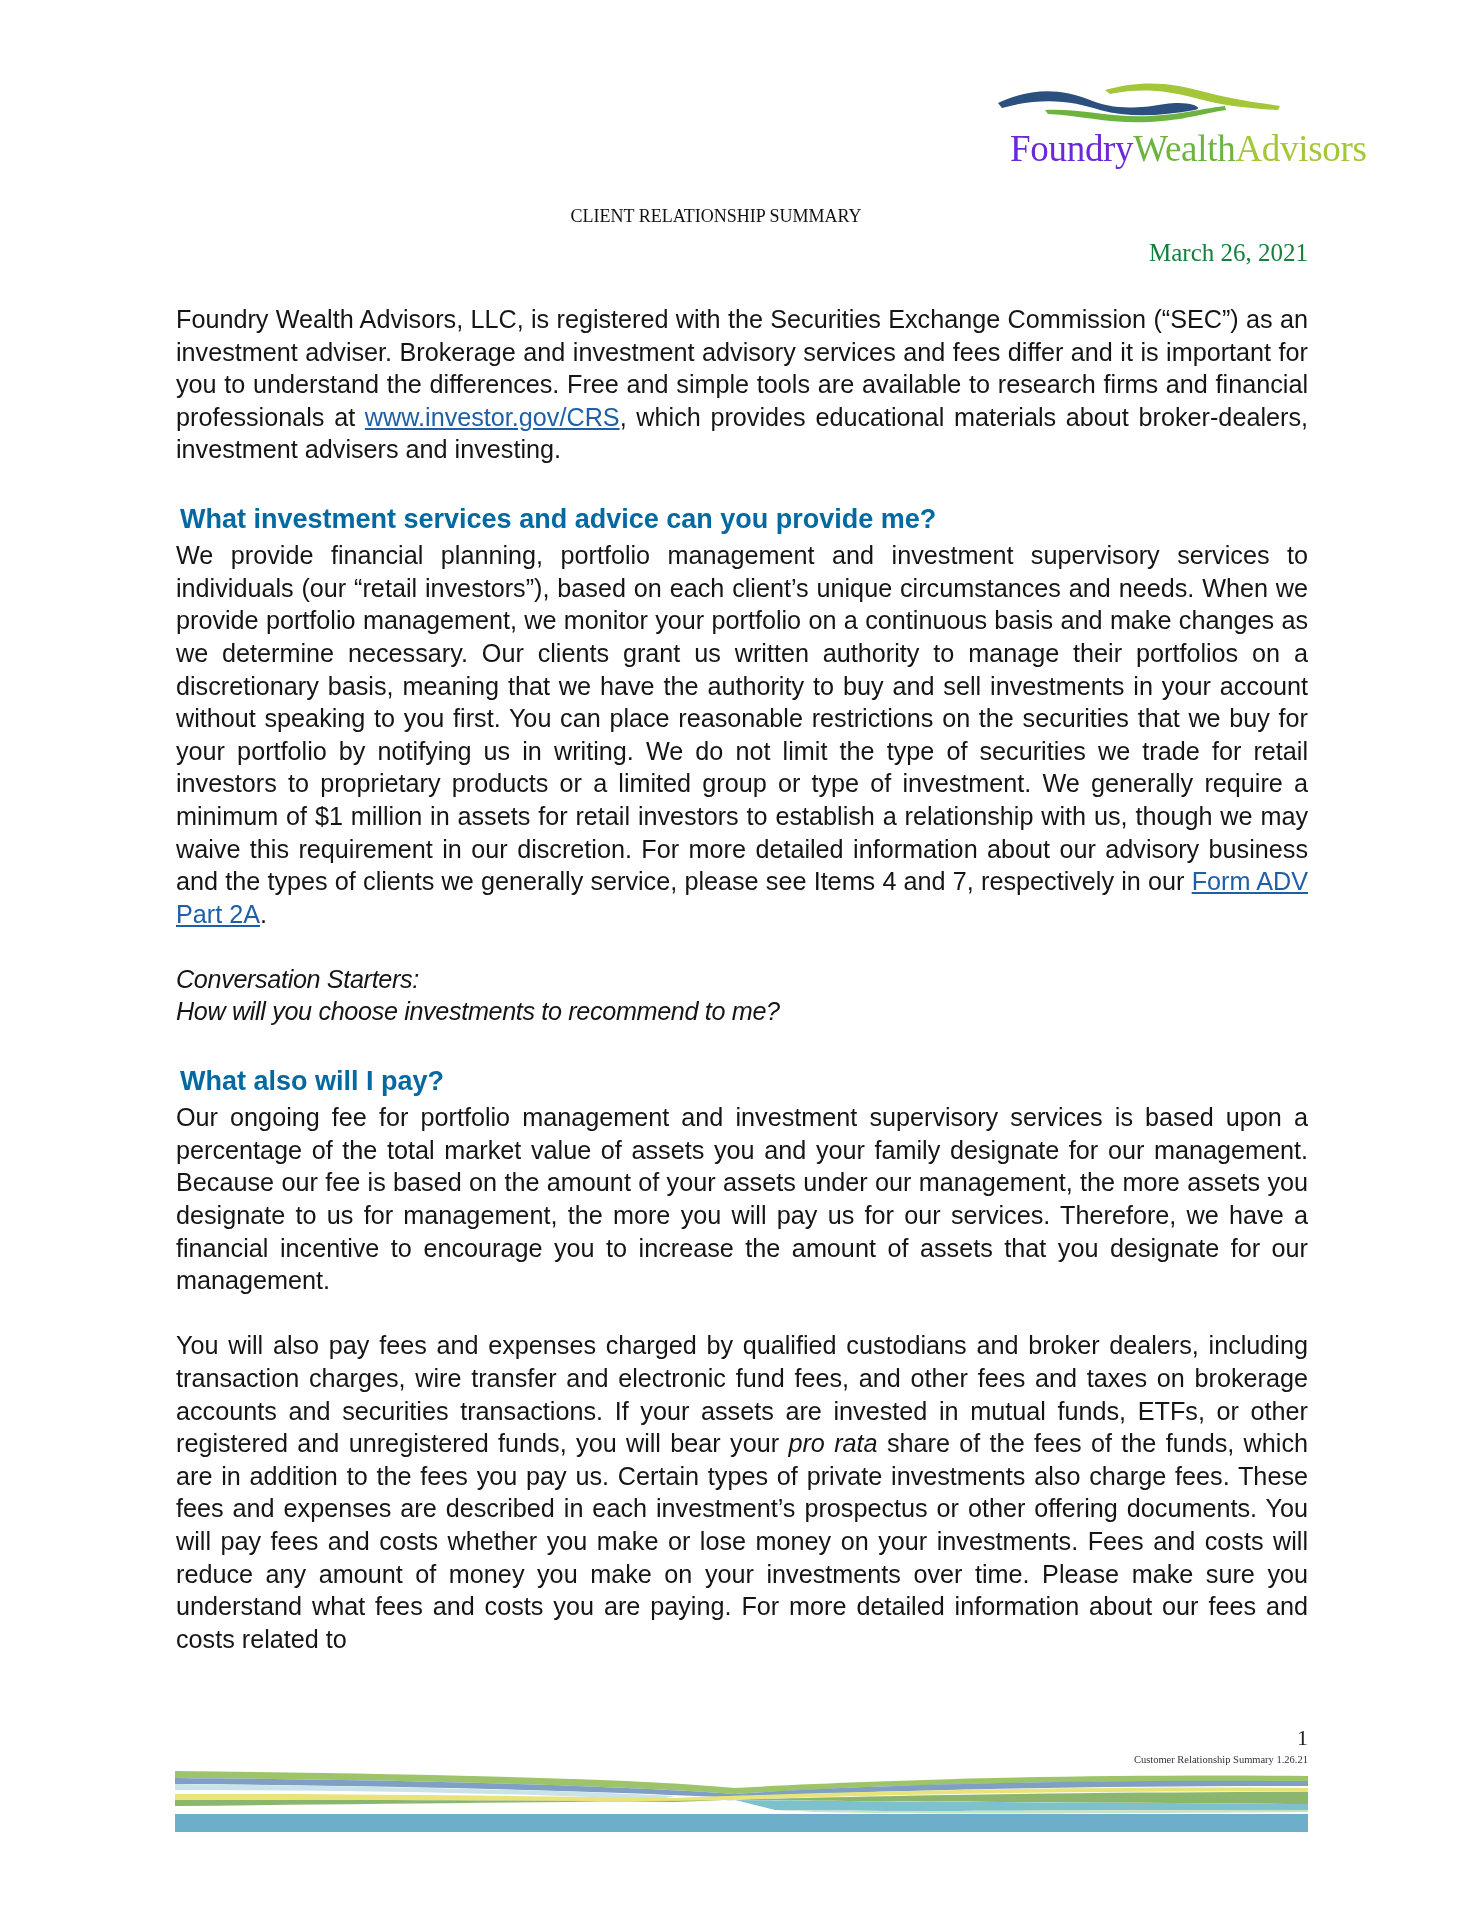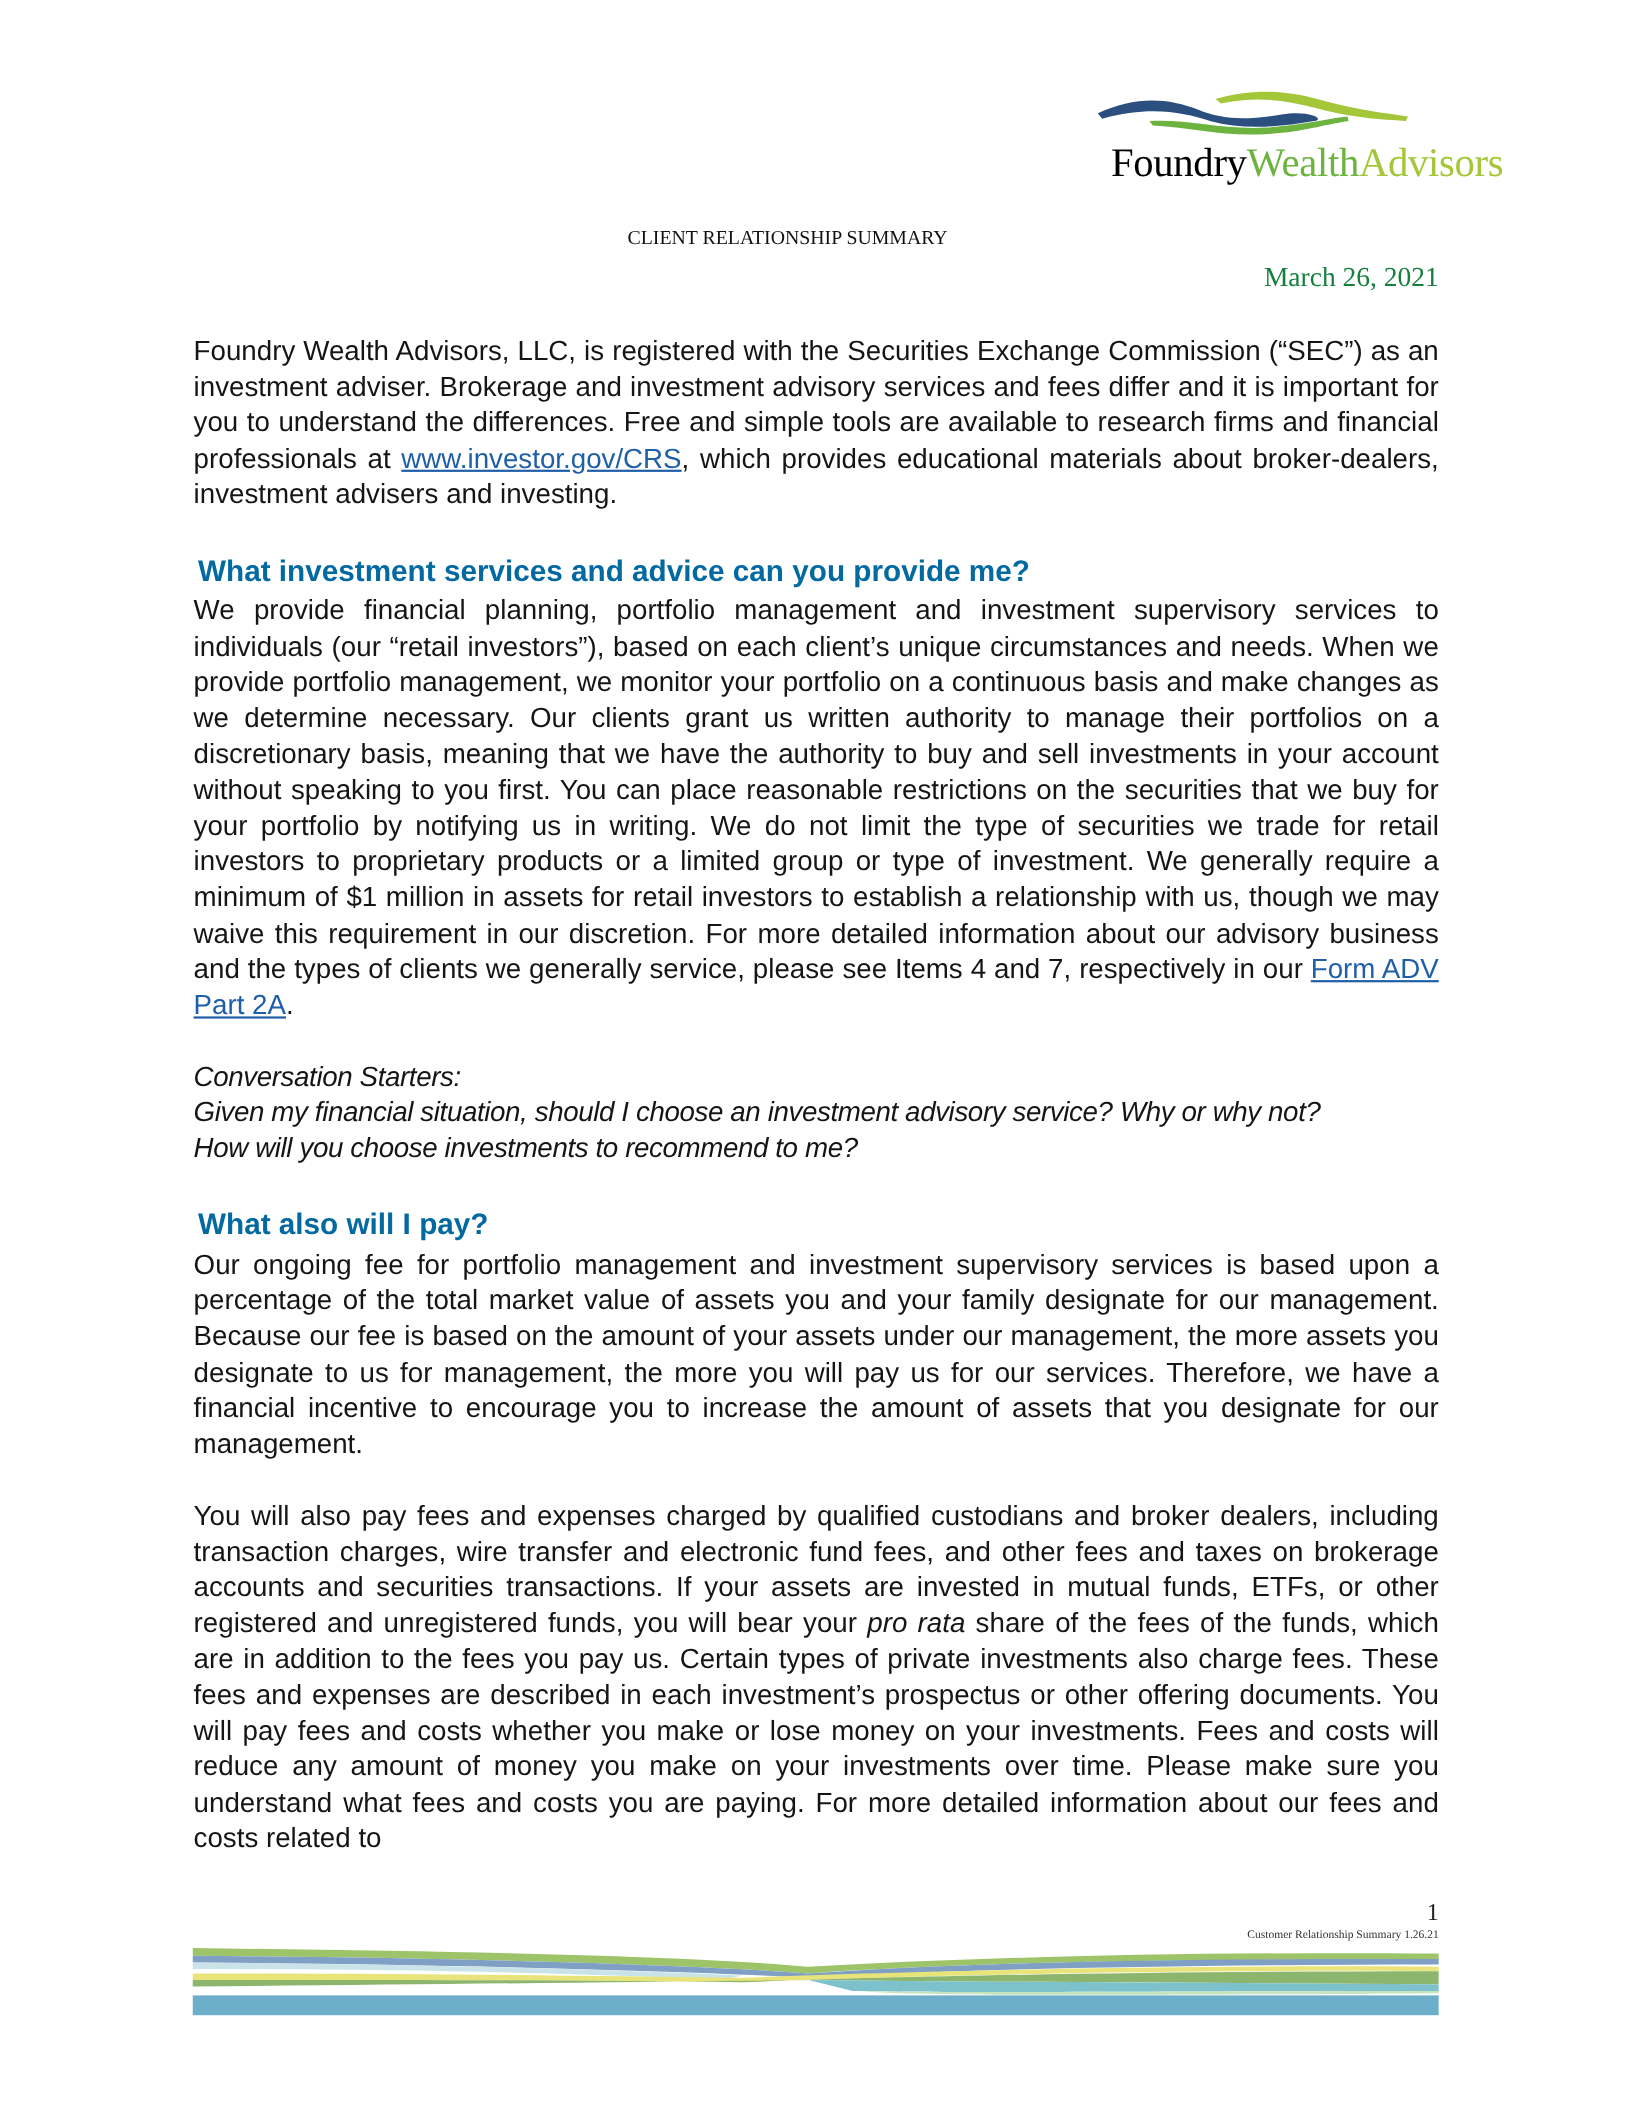--- a/index.html
+++ b/index.html
@@ -2,21 +2,21 @@
 <html><head>
 <meta charset="utf-8">
 <style>
   html, body { margin: 0; padding: 0; background: #ffffff; }
   body { width: 1484px; height: 1920px; position: relative; overflow: hidden; }
   .page { position: absolute; left: 0; top: 0; width: 1484px; height: 1920px; background: #fff; }
 
   .logo { position: absolute; left: 990px; top: 78px; width: 330px; height: 100px; }
   .logo svg { position: absolute; left: 0; top: 0; }
   .logo-text { position: absolute; left: 20px; top: 52px; font-family: "Liberation Serif", "DejaVu Serif", serif; font-size: 37px; letter-spacing: -0.3px; white-space: nowrap; line-height: 1; }
-  .logo-text .w1 { color: #000000; }
+  .logo-text .w1 { color: #6d28d9; }
   .logo-text .w2 { color: #6cb33f; }
   .logo-text .w3 { color: #a4c639; }
 
   .doc-title { position: absolute; left: 176px; width: 1132px; top: 206px; text-align: center; padding-right: 52px; box-sizing: border-box;
     font-family: "Liberation Serif", "DejaVu Serif", serif; font-size: 18px; color: #111; white-space: nowrap; }
   .doc-date { position: absolute; right: 176px; top: 239px; font-family: "Liberation Serif", "DejaVu Serif", serif; font-size: 25px; color: #15803d; white-space: nowrap; }
 
   .body-text { position: absolute; left: 176px; width: 1132px; top: 303px;
     font-family: Liberation Sans, sans-serif; font-size: 25.2px; line-height: 32.6px; color: #151515; }
   .body-text p { margin: 0; text-align: justify; }
@@ -50,21 +50,20 @@
 
   <div class="body-text">
     <p><span>Foundry Wealth Advisors, LLC, is registered with the Securities Exchange Commission (“SEC”) as an investment adviser. Brokerage and investment advisory services and fees differ and it is important for you to understand the differences. Free and simple tools are available to research firms and financial professionals at </span><a href="#">www.investor.gov/CRS</a><span>, which provides educational materials about broker-dealers, investment advisers and investing.</span></p>
     <div class="gap"></div>
 
     <h2>What investment services and advice can you provide me?</h2>
     <p><span>We provide financial planning, portfolio management and investment supervisory services to individuals (our “retail investors”), based on each client’s unique circumstances and needs. When we provide portfolio management, we monitor your portfolio on a continuous basis and make changes as we determine necessary. Our clients grant us written authority to manage their portfolios on a discretionary basis, meaning that we have the authority to buy and sell investments in your account without speaking to you first. You can place reasonable restrictions on the securities that we buy for your portfolio by notifying us in writing. We do not limit the type of securities we trade for retail investors to proprietary products or a limited group or type of investment. We generally require a minimum of $1 million in assets for retail investors to establish a relationship with us, though we may waive this requirement in our discretion. For more detailed information about our advisory business and the types of clients we generally service, please see Items 4 and 7, respectively in our </span><a href="#">Form ADV Part 2A</a><span>.</span></p>
     <div class="gap"></div>
 
     <p class="starter">Conversation Starters:</p>
-    <p class="starter">Given my financial situation, should I choose an investment advisory service? Why or why not?</p>
     <p class="starter">How will you choose investments to recommend to me?</p>
     <div class="gap"></div>
 
     <h2>What also will I pay?</h2>
     <p>Our ongoing fee for portfolio management and investment supervisory services is based upon a percentage of the total market value of assets you and your family designate for our management. Because our fee is based on the amount of your assets under our management, the more assets you designate to us for management, the more you will pay us for our services. Therefore, we have a financial incentive to encourage you to increase the amount of assets that you designate for our management.</p>
     <div class="gap"></div>
     <p><span>You will also pay fees and expenses charged by qualified custodians and broker dealers, including transaction charges, wire transfer and electronic fund fees, and other fees and taxes on brokerage accounts and securities transactions. If your assets are invested in mutual funds, ETFs, or other registered and unregistered funds, you will bear your </span><span class="it">pro rata</span><span> share of the fees of the funds, which are in addition to the fees you pay us. Certain types of private investments also charge fees. These fees and expenses are described in each investment’s prospectus or other offering documents. You will pay fees and costs whether you make or lose money on your investments. Fees and costs will reduce any amount of money you make on your investments over time. Please make sure you understand what fees and costs you are paying. For more detailed information about our fees and costs related to</span></p>
   </div>
 
   <div class="footer-num">1</div>

